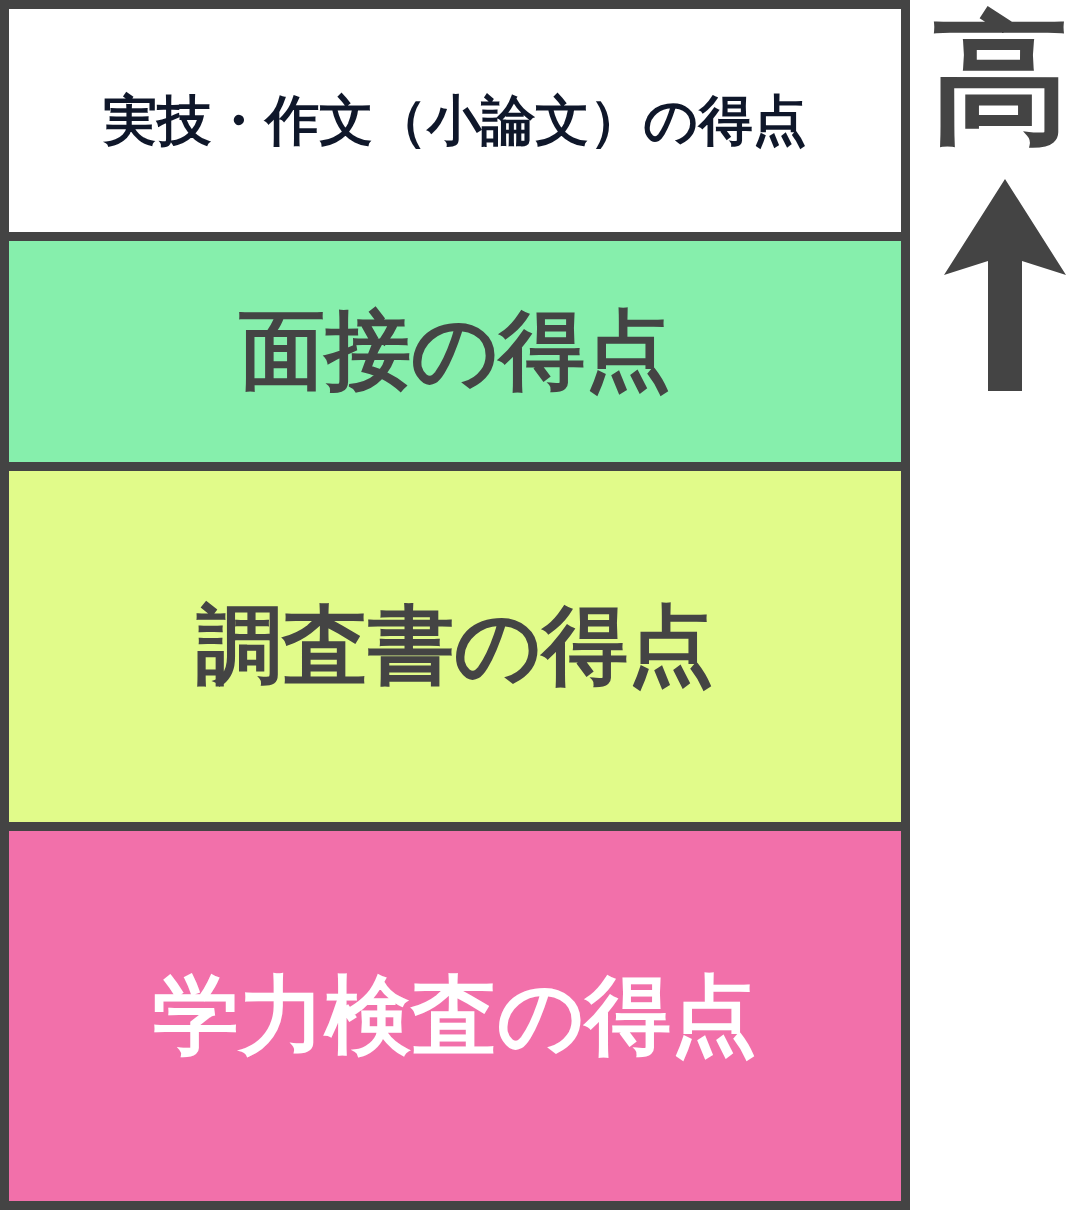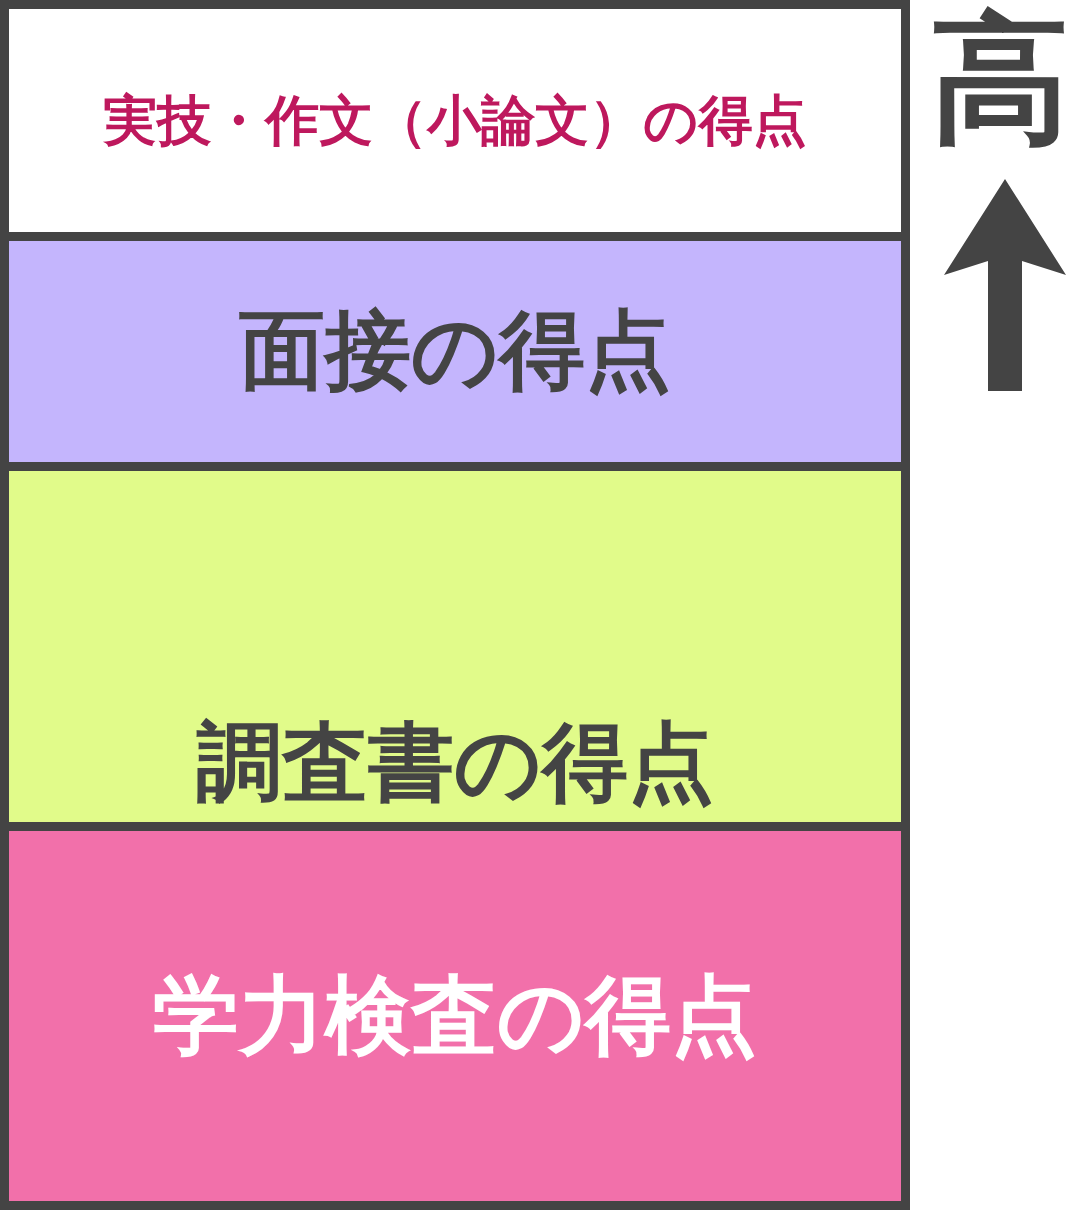--- a/index.html
+++ b/index.html
@@ -1,21 +1,21 @@
 <!DOCTYPE html>
 <html><head>
 <meta charset="utf-8">
 <style>
   html,body{margin:0;padding:0;background:#fff;}
   body{width:1082px;height:1210px;position:relative;overflow:hidden;font-family:"DejaVu Sans",sans-serif;}
   .stack{position:absolute;left:0;top:0;width:910px;height:1210px;box-sizing:border-box;border:9px solid #444;background:#444;}
   .seg{position:absolute;left:0;width:892px;display:flex;align-items:center;justify-content:center;text-align:center;box-sizing:border-box;}
-  .s1{top:0;height:223px;background:#fff;color:#be185d;font-size:54px;line-height:64px;font-weight:bold;}
-  .s2{top:232px;height:221px;background:#c4b5fd;color:#444;font-size:86px;font-weight:bold;}
-  .s3{top:462px;height:351px;background:#e1fb8a;color:#444;font-size:86px;font-weight:bold;align-items:flex-end;}
+  .s1{top:0;height:223px;background:#fff;color:#0f172a;font-size:54px;line-height:64px;font-weight:bold;}
+  .s2{top:232px;height:221px;background:#86efac;color:#444;font-size:86px;font-weight:bold;}
+  .s3{top:462px;height:351px;background:#e1fb8a;color:#444;font-size:86px;font-weight:bold;}
   .s4{top:822px;height:370px;background:#f270aa;color:#fff;font-size:86px;font-weight:bold;}
   .high{position:absolute;left:930px;top:0;width:140px;text-align:center;font-size:140px;line-height:160px;font-weight:bold;color:#444;}
   .arrow{position:absolute;left:940px;top:175px;}
 </style>
 </head>
 <body>
 
 <div class="stack">
   <div class="seg s1">
     <div>

